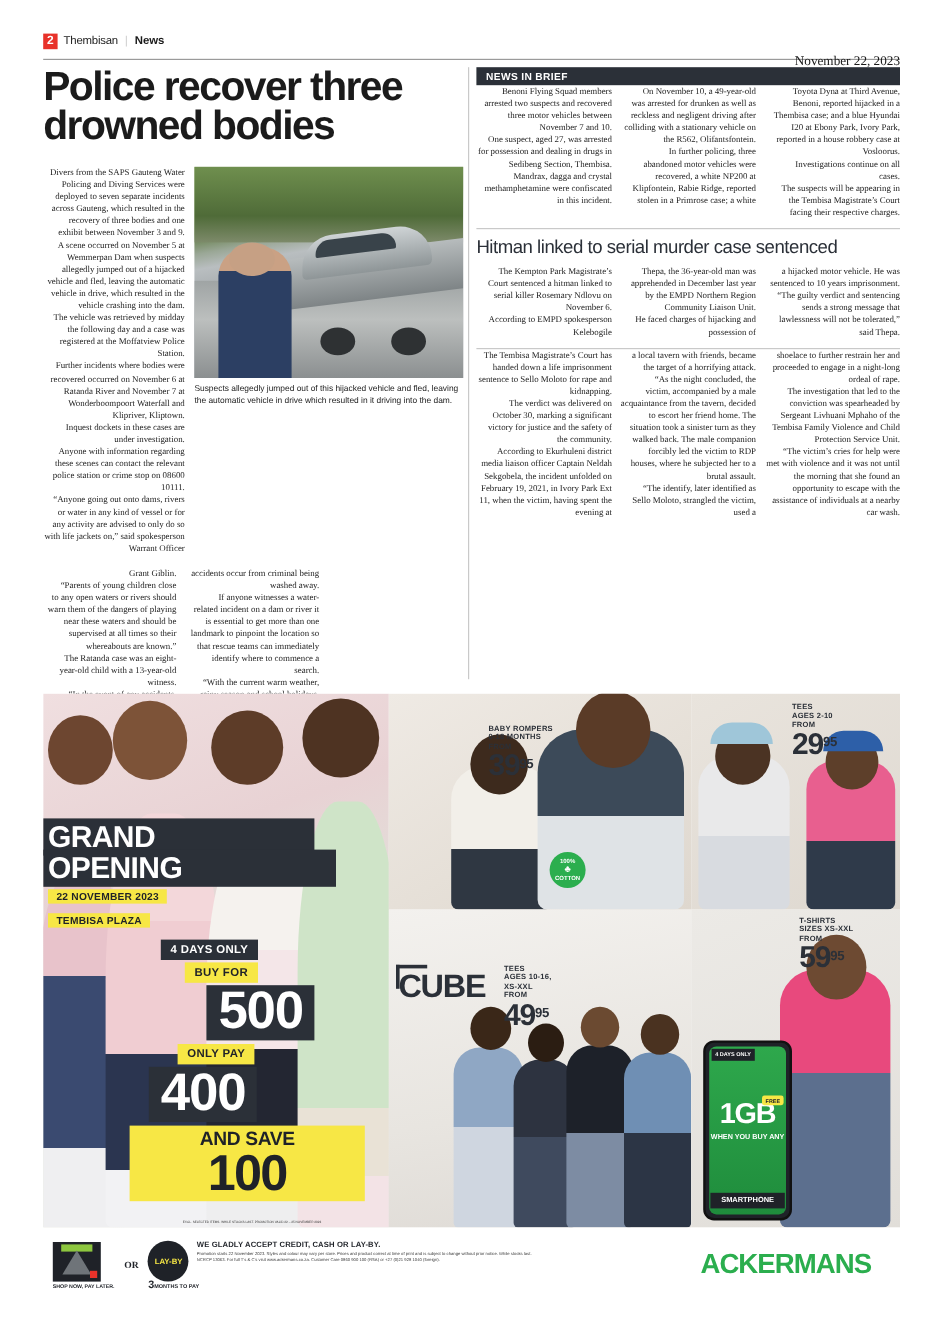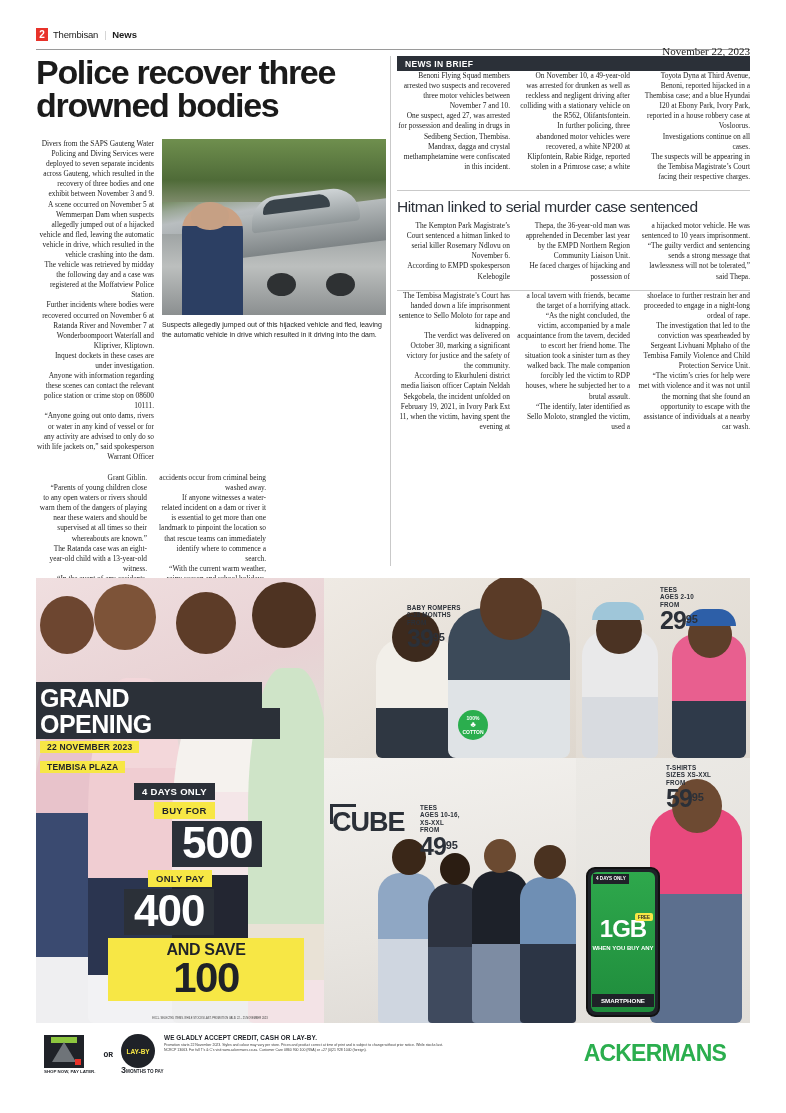--- a/index.html
+++ b/index.html
@@ -244,21 +244,21 @@
   
   .footer { position:absolute; left:36px; top:1032px; width:714px; height:52px; }
   .foot-left { position:absolute; left:8px; top:2px; display:flex; align-items:center; gap:8px; }
   .acct-badge { width:40px; height:33px; background:#1f2228; position:relative; }
   .acct-badge .chev { position:absolute; left:8px; top:7px; width:0; height:0;
     border-left:12px solid transparent; border-right:12px solid transparent; border-bottom:20px solid #6f7479; }
   .acct-badge .grn { position:absolute; left:7px; top:2px; width:26px; height:6px; background:#8dc63f; }
   .acct-badge .red { position:absolute; right:3px; bottom:3px; width:6px; height:6px; background:#e8322a; }
   .badge-cap { font-family:"Liberation Sans", sans-serif; font-weight:700; font-size:4.4px;
     color:#1f2228; text-align:center; line-height:5.4px; margin-top:1px; }
-  .or-txt { font-family:Liberation Mono, monospace; font-weight:700; font-size:8px; color:#1f2228; }
+  .or-txt { font-family:Liberation Serif, serif; font-weight:700; font-size:8px; color:#1f2228; }
   .layby { width:34px; height:34px; border-radius:50%; background:#1f2228; display:flex; align-items:center; justify-content:center;
     font-family:"Liberation Sans", sans-serif; font-weight:700; font-size:6.5px; color:#f7e745; }
   .months { font-family:"Liberation Sans", sans-serif; font-weight:700; font-size:4.6px; color:#1f2228; line-height:5.4px; }
   .months b { font-size:9px; }
   .foot-text { position:absolute; left:128px; top:2px; width:290px; }
   .foot-h { font-family:"Liberation Sans", sans-serif; font-weight:700; font-size:6.4px; color:#1f2228; letter-spacing:0.1px; }
   .foot-p { font-family:"Liberation Sans", sans-serif; font-size:3.5px; color:#3a3a3a; line-height:4.6px; margin-top:2px; }
   .brand { position:absolute; right:24px; top:8px;
     font-family:"Liberation Sans", sans-serif; font-weight:700; font-size:23px;
     color:#2bae4e; letter-spacing:-0.8px; }

